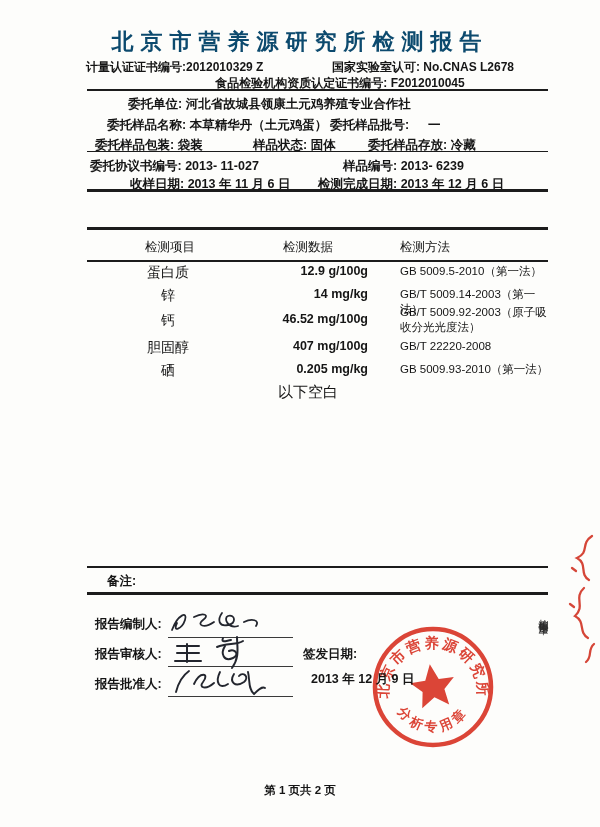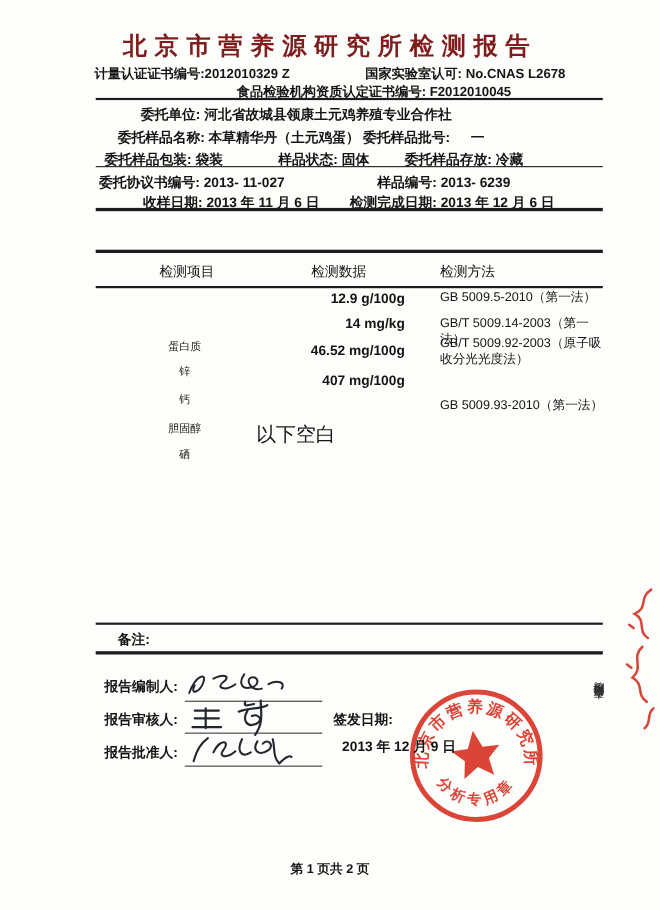--- a/index.html
+++ b/index.html
@@ -5,37 +5,37 @@
   html,body{margin:0;padding:0;background:#ffffff;}
   .page{
     position:relative;width:600px;height:827px;margin:0 auto;
     background:#fdfdfb;overflow:hidden;
     font-family:"Liberation Sans","DejaVu Sans",sans-serif;
     color:#151515;
   }
   .abs{position:absolute;}
   .title{
     top:27px;left:0;width:600px;text-align:center;
-    font-size:22px;font-weight:700;letter-spacing:7px;color:#7f1d1d;
+    font-size:22px;font-weight:700;letter-spacing:7px;color:#0c4a6e;
   }
   .cert{font-size:12px;font-weight:700;white-space:nowrap;}
   .cert-food{top:75px;left:0;width:600px;text-align:center;font-size:12px;font-weight:700;padding-left:40px;}
   .hline{background:#1c1c1c;left:87px;width:461px;}
   .info{font-size:12.5px;font-weight:600;white-space:nowrap;}
   .seg{position:absolute;white-space:nowrap;}
   .section-title{
     top:202px;left:0;width:600px;text-align:center;
     font-size:16px;font-weight:700;letter-spacing:6px;
   }
   .th{font-size:12.5px;font-weight:400;white-space:nowrap;}
   .row{position:absolute;left:0;width:600px;height:22px;}
-  .cell-item{position:absolute;left:118px;width:100px;text-align:center;font-size:10px;white-space:nowrap;margin-top:44px;}
+  .cell-item{position:absolute;left:118px;width:100px;text-align:center;font-size:14px;white-space:nowrap;}
   .cell-value{position:absolute;left:218px;width:150px;text-align:right;font-size:12.5px;font-weight:600;white-space:nowrap;}
   .cell-method{position:absolute;left:400px;width:158px;font-size:11.5px;line-height:15px;}
-  .endnote{top:383px;left:233px;width:150px;text-align:left;font-size:18px;}
+  .endnote{top:383px;left:233px;width:150px;text-align:center;font-size:15px;}
   .remarks{top:573px;left:95px;font-size:12.5px;font-weight:700;margin-left:12px;}
   .sig-label{font-size:12.5px;font-weight:700;white-space:nowrap;}
   .sig-line{position:absolute;left:168px;width:125px;height:1px;background:#3a3a3a;}
   .issue-label{top:646px;left:303px;font-size:12.5px;font-weight:700;}
   .issue-date{top:671px;left:311px;font-size:12.5px;font-weight:700;white-space:nowrap;z-index:1;}
   .side-note{
     top:611px;left:536px;font-size:10px;color:#2b2b2b;letter-spacing:1px;
     writing-mode:vertical-rl;text-orientation:upright;
   }
   .footer{top:783px;left:0;width:600px;text-align:center;font-size:11.5px;font-weight:700;}
@@ -99,23 +99,25 @@
     <span class="cell-method">GB/T 5009.14-2003（第一法）</span>
   </div>
   <div class="row" style="top:305px;">
     <span class="cell-item" style="top:7px;">钙</span>
     <span class="cell-value" style="top:7px;">46.52 mg/100g</span>
     <span class="cell-method">GB/T 5009.92-2003（原子吸收分光光度法）</span>
   </div>
   <div class="row" style="top:339px;">
     <span class="cell-item">胆固醇</span>
     <span class="cell-value">407 mg/100g</span>
+    <span class="cell-method">GB/T 22220-2008</span>
   </div>
   <div class="row" style="top:362px;">
     <span class="cell-item">硒</span>
+    <span class="cell-value">0.205 mg/kg</span>
     <span class="cell-method">GB 5009.93-2010（第一法）</span>
   </div>
   <div class="abs endnote">以下空白</div>
 
   <div class="abs hline" style="top:566px;height:1.5px;"></div>
   <div class="abs remarks">备注:</div>
   <div class="abs hline" style="top:592px;height:2.5px;"></div>
 
   <span class="abs sig-label" style="top:616px;left:95px;">报告编制人:</span>
   <div class="sig-line" style="top:637px;"></div>

